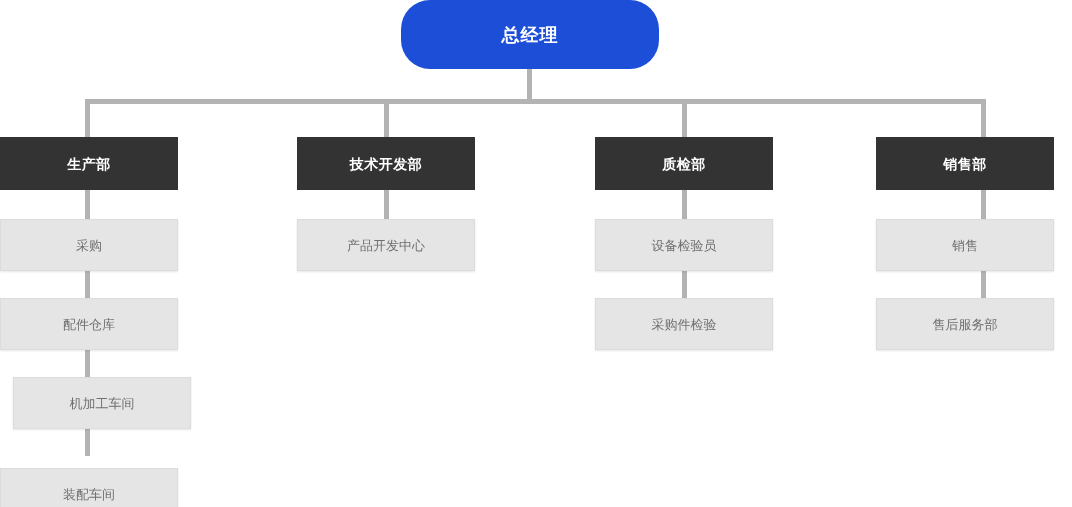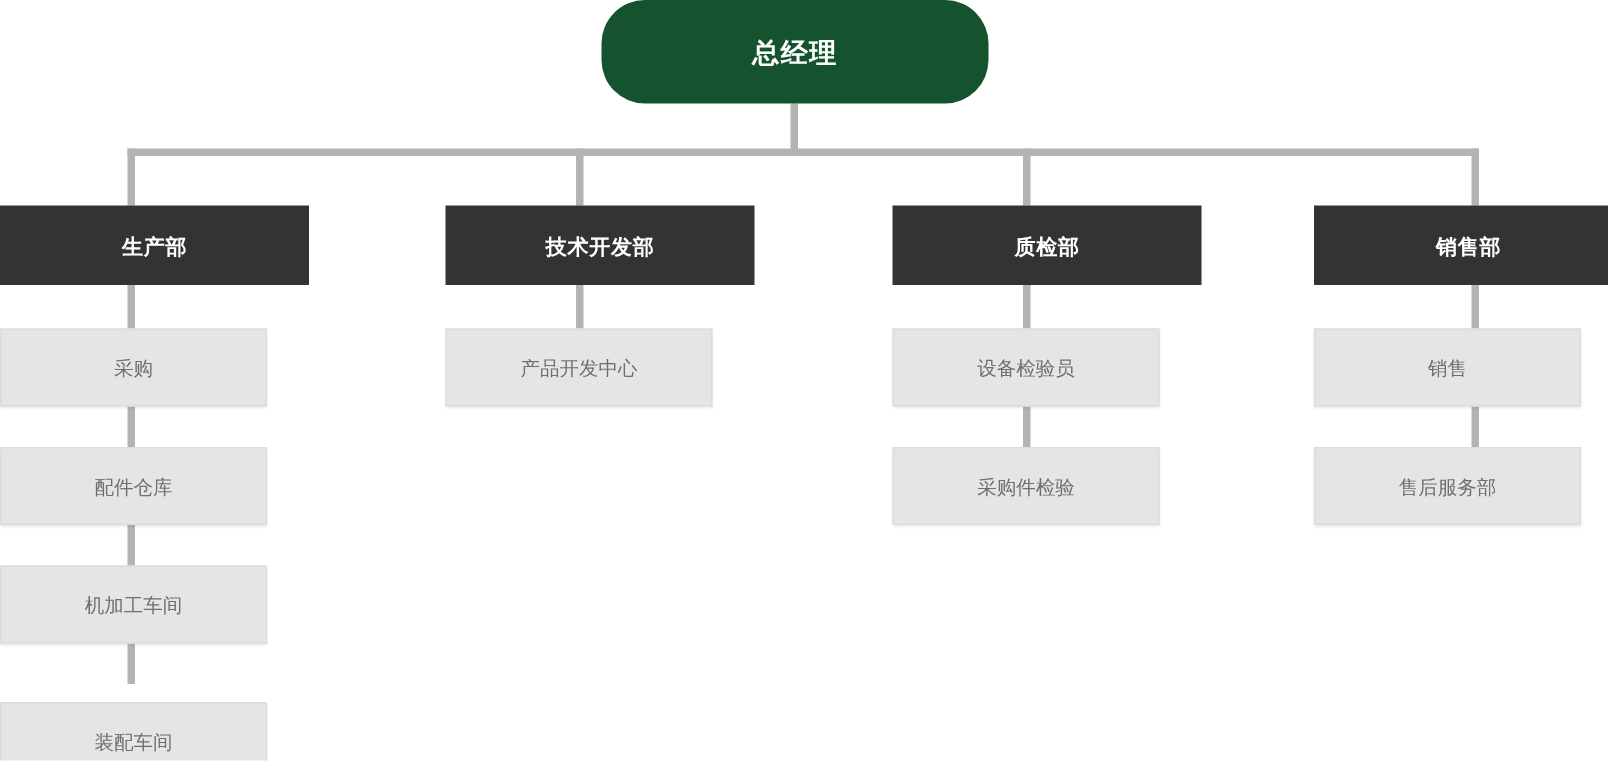--- a/index.html
+++ b/index.html
@@ -29,40 +29,40 @@
   .conn-v { width: 5px; }
   .conn-h { height: 5px; }
 
   
   .node-root {
     position: absolute;
     left: 401px;
     top: 0px;
     width: 258px;
     height: 69px;
-    background: #14532d;
+    background: #1d4ed8;
     display: flex;
     align-items: center;
     justify-content: center;
     box-sizing: border-box;
     border-radius: 29px;
   }
   .node-root .node-label {
     color: #ffffff;
     font-size: 18px;
     font-weight: bold;
     letter-spacing: 1px;
     line-height: 1;
   }
 
   
   .node-dept {
     position: absolute;
     top: 137px;
-    width: 206px;
+    width: 178px;
     height: 53px;
     background: #333333;
     display: flex;
     align-items: center;
     justify-content: center;
     box-sizing: border-box;
   }
   .node-dept .node-label {
     color: #ffffff;
     font-size: 14px;
@@ -93,21 +93,21 @@
 
   
   .col-1 { left: 0px; }
   .col-2 { left: 297px; }
   .col-3 { left: 595px; }
   .col-4 { left: 876px; }
 
   
   .row-1 { top: 219px; }
   .row-2 { top: 298px; font-family: Liberation Serif, serif; }
-  .row-3 { top: 377px; }
+  .row-3 { top: 377px; margin-left: 13px; }
   .row-4 { top: 456px; margin-top: 12px; }
 </style>
 </head>
 <body>
 
 <div id="org-chart">
 
   <div class="conn conn-v" style="left:527px; top:69px; width:5px; height:33px;"></div>
   <div class="conn conn-h" style="left:85px; top:99px; width:901px; height:5px;"></div>
 

